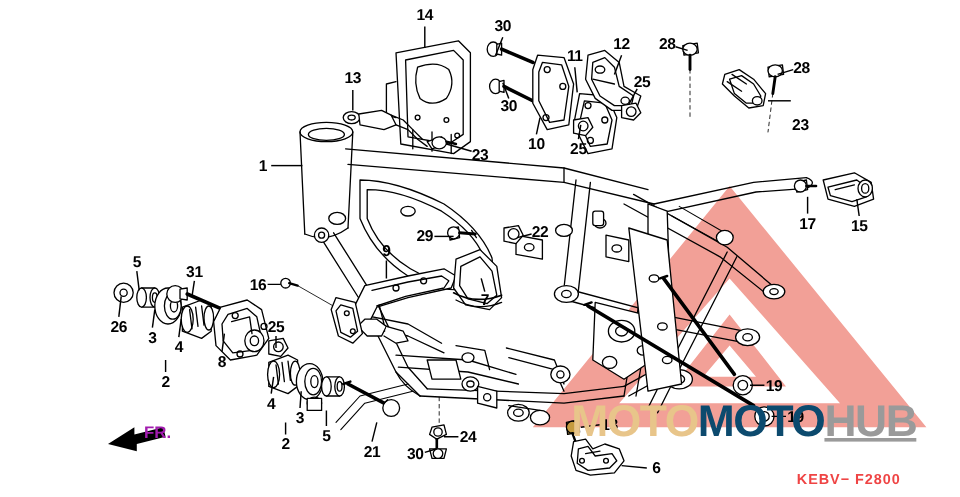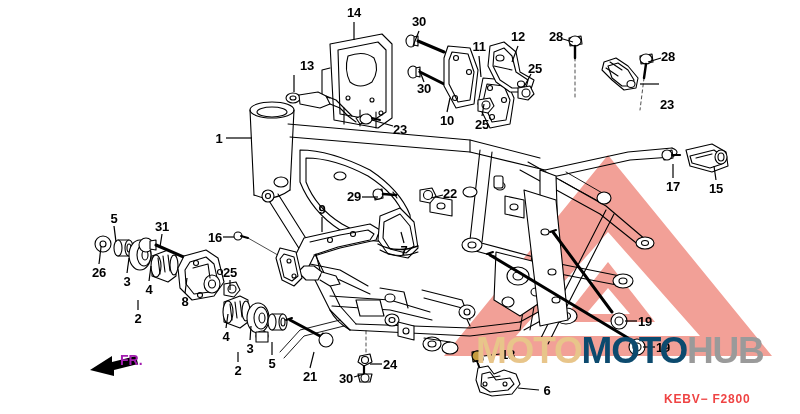--- a/index.html
+++ b/index.html
@@ -527,21 +527,21 @@
   </svg>
 
   <div id="callout-layer">
       <div class="callout" style="left: 354px; top: 12px;">14</div>
       <div class="callout" style="left: 419px; top: 21px;">30</div>
       <div class="callout" style="left: 479px; top: 46px;">11</div>
       <div class="callout" style="left: 518px; top: 36px;">12</div>
       <div class="callout" style="left: 556px; top: 36px;">28</div>
       <div class="callout" style="left: 668px; top: 56px;">28</div>
       <div class="callout" style="left: 667px; top: 82px; margin-top: 22px;">23</div>
-      <div class="callout" style="left: 294px; top: 65px; margin-left: 13px;">13</div>
+      <div class="callout" style="left: 294px; top: 65px;">13</div>
       <div class="callout" style="left: 424px; top: 88px;">30</div>
       <div class="callout" style="left: 447px; top: 120px;">10</div>
       <div class="callout" style="left: 535px; top: 68px;">25</div>
       <div class="callout" style="left: 482px; top: 124px;">25</div>
       <div class="callout" style="left: 400px; top: 129px;">23</div>
       <div class="callout" style="left: 219px; top: 138px;">1</div>
       <div class="callout" style="left: 673px; top: 186px;">17</div>
       <div class="callout" style="left: 716px; top: 188px;">15</div>
       <div class="callout" style="left: 354px; top: 196px;">29</div>
       <div class="callout" style="left: 450px; top: 193px;">22</div>
@@ -568,18 +568,18 @@
       <div class="callout" style="left: 645px; top: 321px;">19</div>
       <div class="callout" style="left: 663px; top: 347px;">19</div>
     </div>
 
   <svg style="position:absolute;left:86px;top:348px;width:80px;height:34px;" viewBox="0 0 80 34">
     <path d="M4 22 L26 8 L26 14 L50 8 L52 16 L28 22 L28 28 Z" fill="#000"></path>
   </svg>
   <div id="fr-label">FR.</div>
 
   <div id="wm-text">
-    <span style="color: rgb(232, 197, 138);">MOTO</span><span style="color: #0c4a6e;">MOTO</span><span style="color: rgb(154, 154, 154);">HUB</span>
+    <span style="color: rgb(232, 197, 138);">MOTO</span><span style="color: #0c4a6e;">MOTO</span><span style="color: rgb(154, 154, 154); text-decoration: underline;">HUB</span>
   </div>
 
   <div id="part-number">KEBV− F2800</div>
 
 </div>
 
 </body></html>

